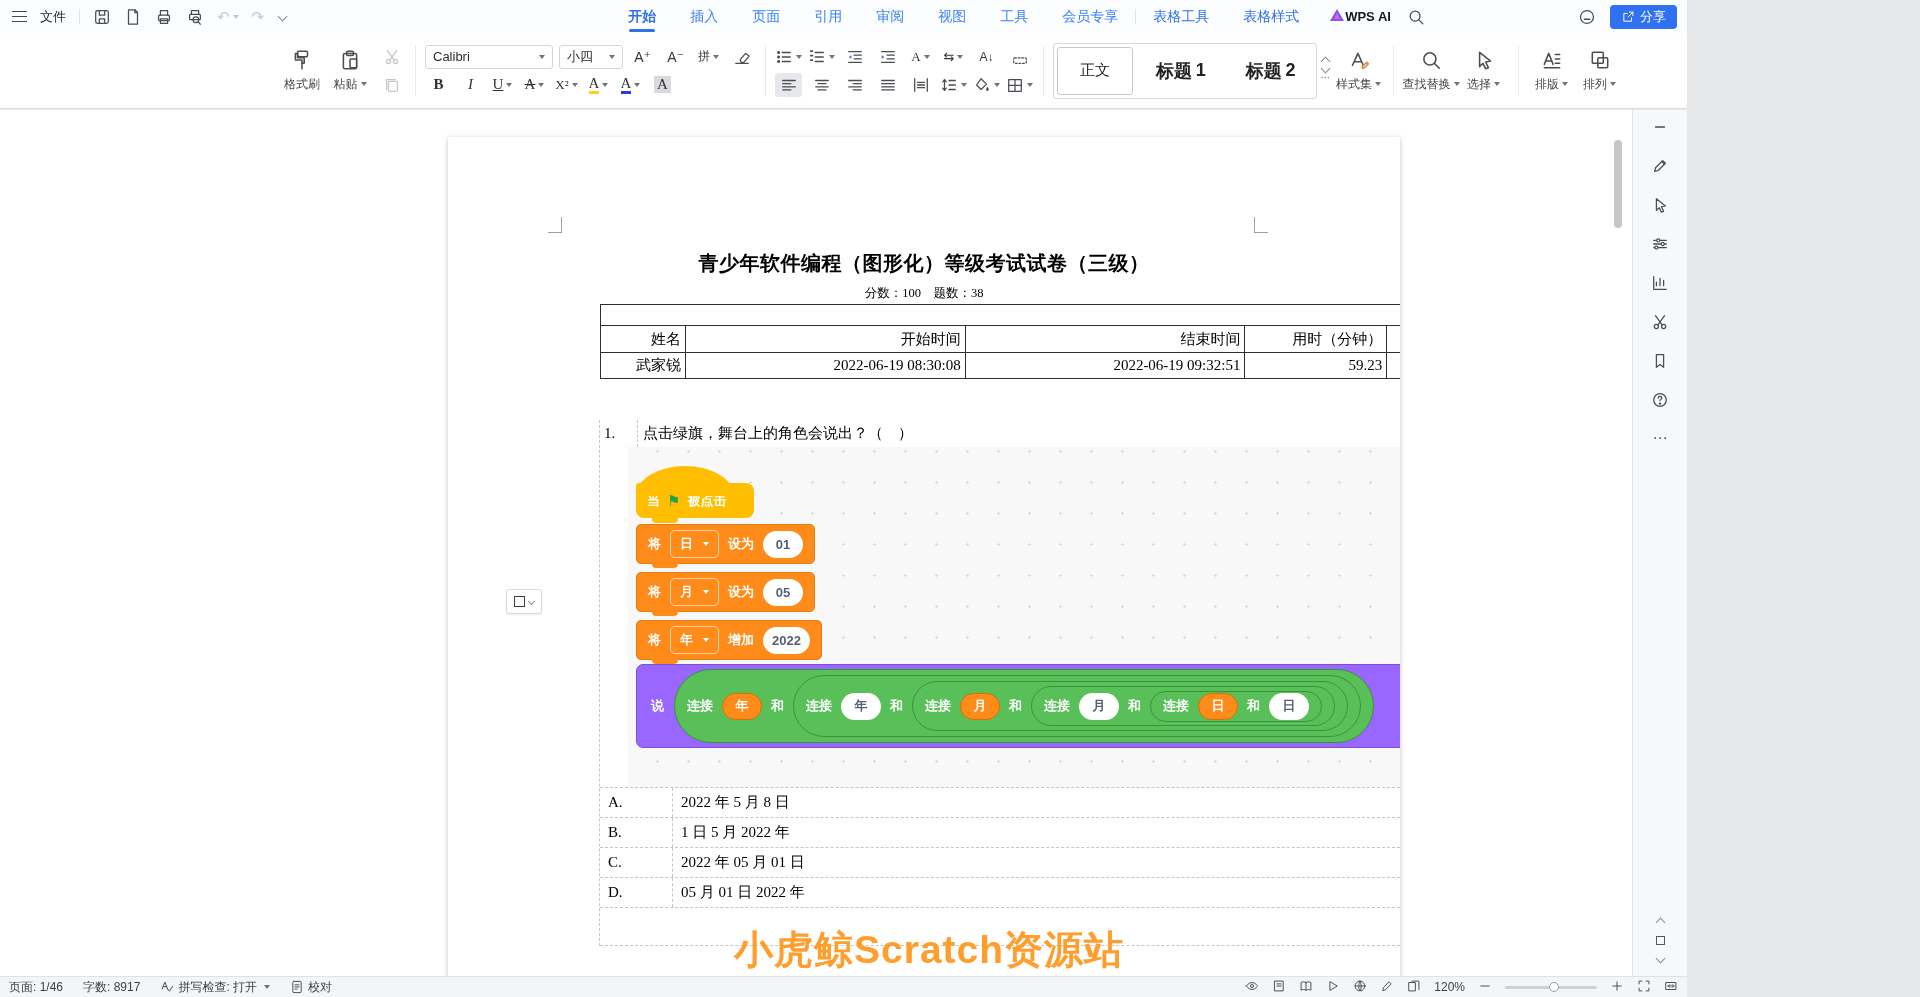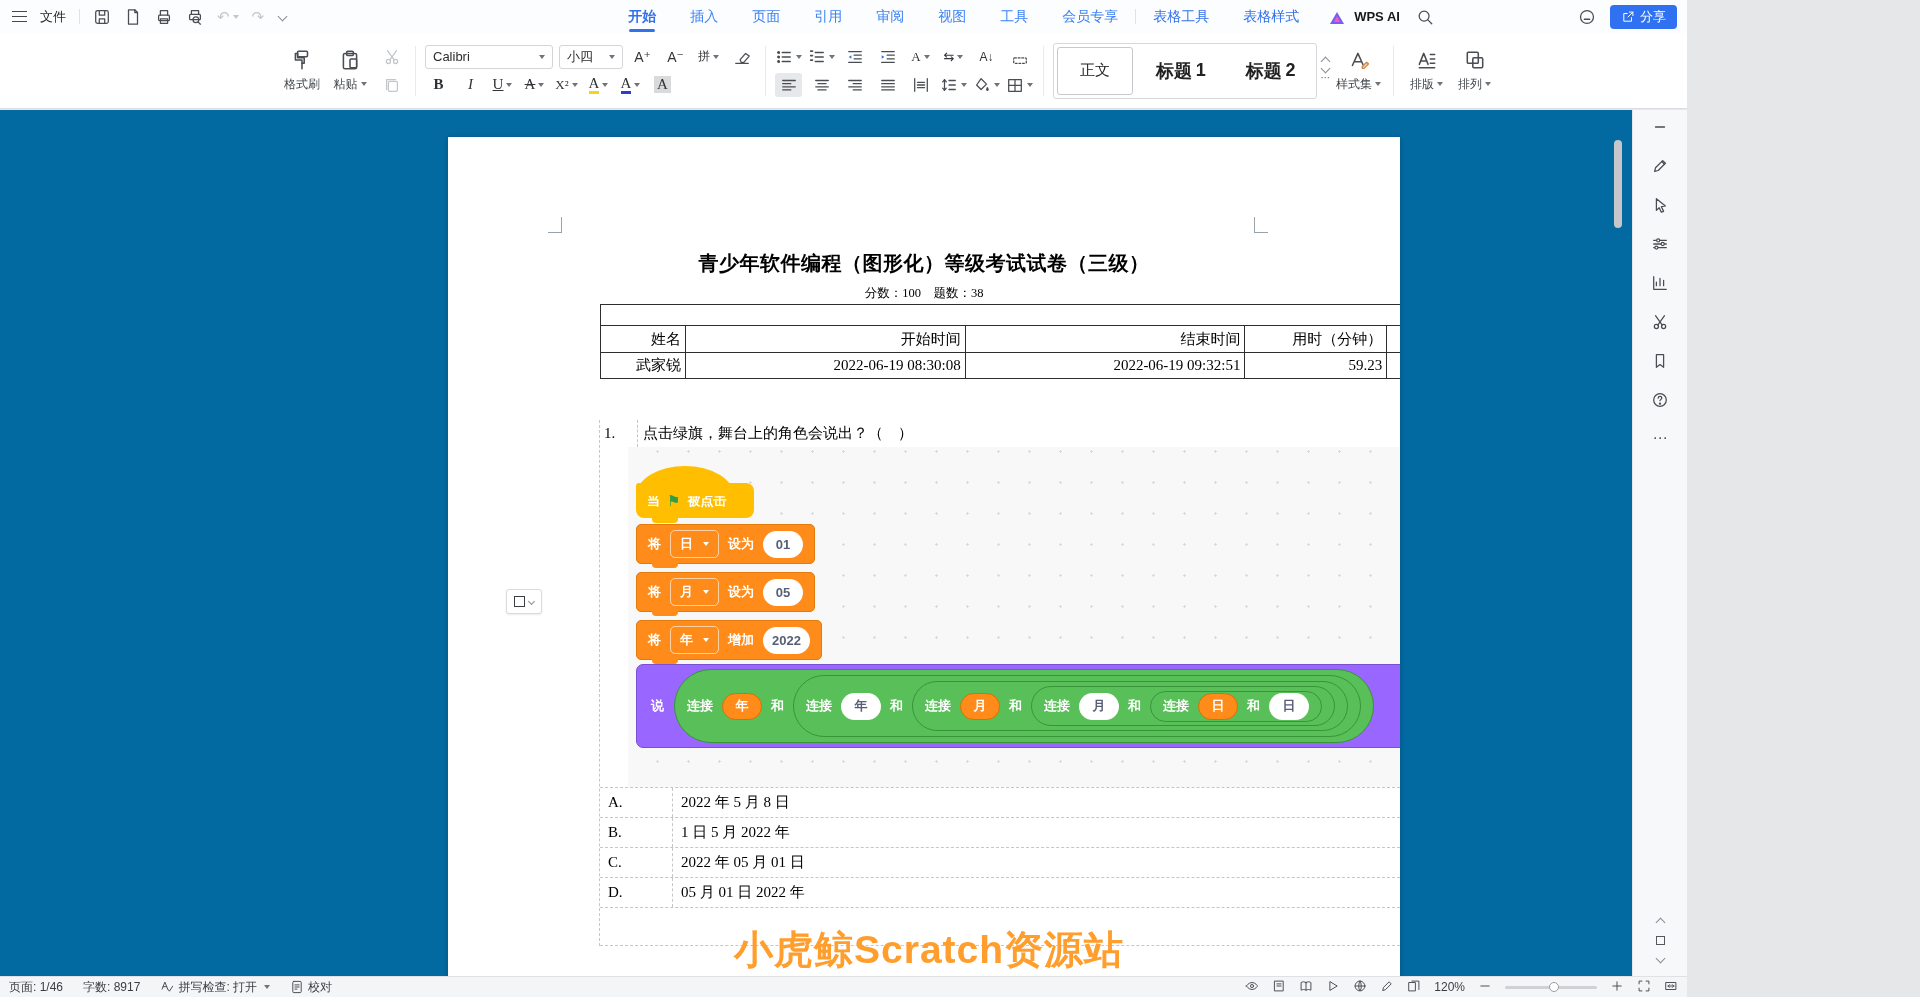--- a/index.html
+++ b/index.html
@@ -22,21 +22,21 @@
   .hamburger::after { content:""; position:absolute; left:0; right:0; top:3.6px; height:1.6px; background:#45484d; }
   .tb-file { font-size:13px; color:#26282b; }
   .vdiv { width:1px; height:15px; background:#e0e2e5; }
   .qbtn { display:flex; align-items:center; }
   .glyph-undo { font-size:15px; color:#c3c6ca; }
   .tabs { display:flex; align-items:center; margin-left:325px; height:33px; }
   .tab { padding:0 17px; font-size:14px; color:#3b82f6; line-height:33px; position:relative; cursor:default; }
   .tab.active { color:#3370EB; font-weight:bold; }
   .tab.active::after { content:""; position:absolute; left:50%; transform:translateX(-50%); bottom:1px; width:26px; height:3px; border-radius:2px; background:#3370EB; }
   .tab.ctx { color:#3370EB; }
-  .ai { display:flex; align-items:flex-end; gap:10px; margin-left:14px; }
+  .ai { display:flex; align-items:flex-start; gap:1px; margin-left:14px; }
   .ai-logo { width:0; height:0; border-left:7px solid transparent; border-right:7px solid transparent; border-bottom:12px solid #7B5BF2; position:relative; }
   .ai-logo::after { content:""; position:absolute; left:-3px; top:4px; width:0; height:0; border-left:3px solid transparent; border-right:3px solid transparent; border-bottom:6px solid #F25BC4; }
   .ai-text { font-size:13px; font-weight:bold; color:#17181a; }
   .tb-right { margin-left:auto; display:flex; align-items:center; gap:14px; }
   .share-btn { display:flex; align-items:center; gap:5px; background:#3071F2; color:#fff; font-size:13px; height:24px; padding:0 11px; border-radius:4px; }
 
   
   .ribbon { height:76px; background:#fff; border-bottom:1px solid #dcdee1; display:flex; align-items:center; padding-left:268px; position:relative; z-index:4; }
   .rgroup { display:flex; align-items:center; height:66px; padding:0 10px; position:relative; }
   .rgroup + .rgroup::before { content:""; position:absolute; left:0; top:8px; bottom:8px; width:1px; background:#e8eaec; }
@@ -54,21 +54,21 @@
   .g-fc { border-bottom:3px solid #2a3bd6; line-height:1; }
   .g-shade { background:#d8dadc; padding:0 3px; }
   .styles-box { display:flex; border:1px solid #d6d8db; border-radius:3px; background:#fff; height:56px; overflow:hidden; }
   .style-item { display:flex; align-items:center; justify-content:center; padding:0 20px; font-family:"Liberation Serif","DejaVu Serif",serif; font-size:15px; color:#222; }
   .style-item.sel { border:1px solid #c7c9cc; border-radius:3px; margin:3px; padding:0 22px; }
   .style-h { font-size:18px; font-weight:bold; }
   .gal-ctrl { display:flex; flex-direction:column; align-items:center; justify-content:space-between; padding:6px 4px; }
   .statusbar, .titlebar, .ribbon { user-select:none; }
 
   
-  .workspace { position:absolute; top:110px; bottom:21px; left:0; right:0; background:#0369a1; overflow:hidden; }
+  .workspace { position:absolute; top:110px; bottom:21px; left:0; right:0; background:#ffffff; overflow:hidden; }
   .page { position:absolute; left:448px; top:27px; width:952px; height:880px; background:#fff; box-shadow:0 1px 5px rgba(0,0,0,.22); overflow:hidden;
           font-family:"Liberation Serif","DejaVu Serif",serif; color:#000; }
   .mark { position:absolute; width:14px; height:16px; }
   .mark.l { left:100px; top:80px; border-right:1px solid #9aa2a9; border-bottom:1px solid #9aa2a9; }
   .mark.r { left:806px; top:80px; border-left:1px solid #9aa2a9; border-bottom:1px solid #9aa2a9; }
   .doc-title { position:absolute; top:113px; left:0; width:952px; text-align:center; font-size:20px; font-weight:bold; letter-spacing:.5px; }
   .doc-meta { position:absolute; top:148px; left:0; width:952px; text-align:center; font-size:12.5px; }
   .doc-meta b { font-weight:normal; }
   .sum-table { position:absolute; left:152px; top:167px; width:1172px; border-collapse:collapse; font-size:15px; }
   .sum-table td { border:1px solid #2e2e2e; text-align:right; padding:0 4px; }
@@ -430,20 +430,35 @@
       </div>
       <div class="bigbtn">
         <svg class="ic" style="width:22px;height:22px" viewBox="0 0 20 20">
             <path d="M4 15L9 4l5 11M5.8 11.5h6.4"></path>
             <path d="M13 16l4-4 1.5 1.5-4 4H13z" stroke="#d98b4a"></path>
           </svg>
         <span class="lbl"><span>样式集</span><i class="tri"></i></span>
       </div>
     </div>
 
+    <div class="rgroup">
+      <div class="bigbtn">
+        <svg class="ic" style="width:22px;height:22px" viewBox="0 0 20 20">
+            <circle cx="9" cy="9" r="5.5"></circle>
+            <path d="M13.2 13.2L17.5 17.5"></path>
+          </svg>
+        <span class="lbl"><span>查找替换</span><i class="tri"></i></span>
+      </div>
+      <div class="bigbtn">
+        <svg class="ic" style="width:22px;height:22px" viewBox="0 0 20 20">
+            <path d="M6 3l10 8-4.5.8L14 17l-2.5 1-2.4-5L6 16z"></path>
+          </svg>
+        <span class="lbl"><span>选择</span><i class="tri"></i></span>
+      </div>
+    </div>
 
     <div class="rgroup">
       <div class="bigbtn">
         <svg class="ic" style="width:22px;height:22px" viewBox="0 0 20 20">
             <path d="M3 14L7 4l4 10M4.4 11h5.2"></path>
             <path d="M13 5h4M13 9h4M13 13h4M3 17h14"></path>
           </svg>
         <span class="lbl"><span>排版</span><i class="tri"></i></span>
       </div>
       <div class="bigbtn">

